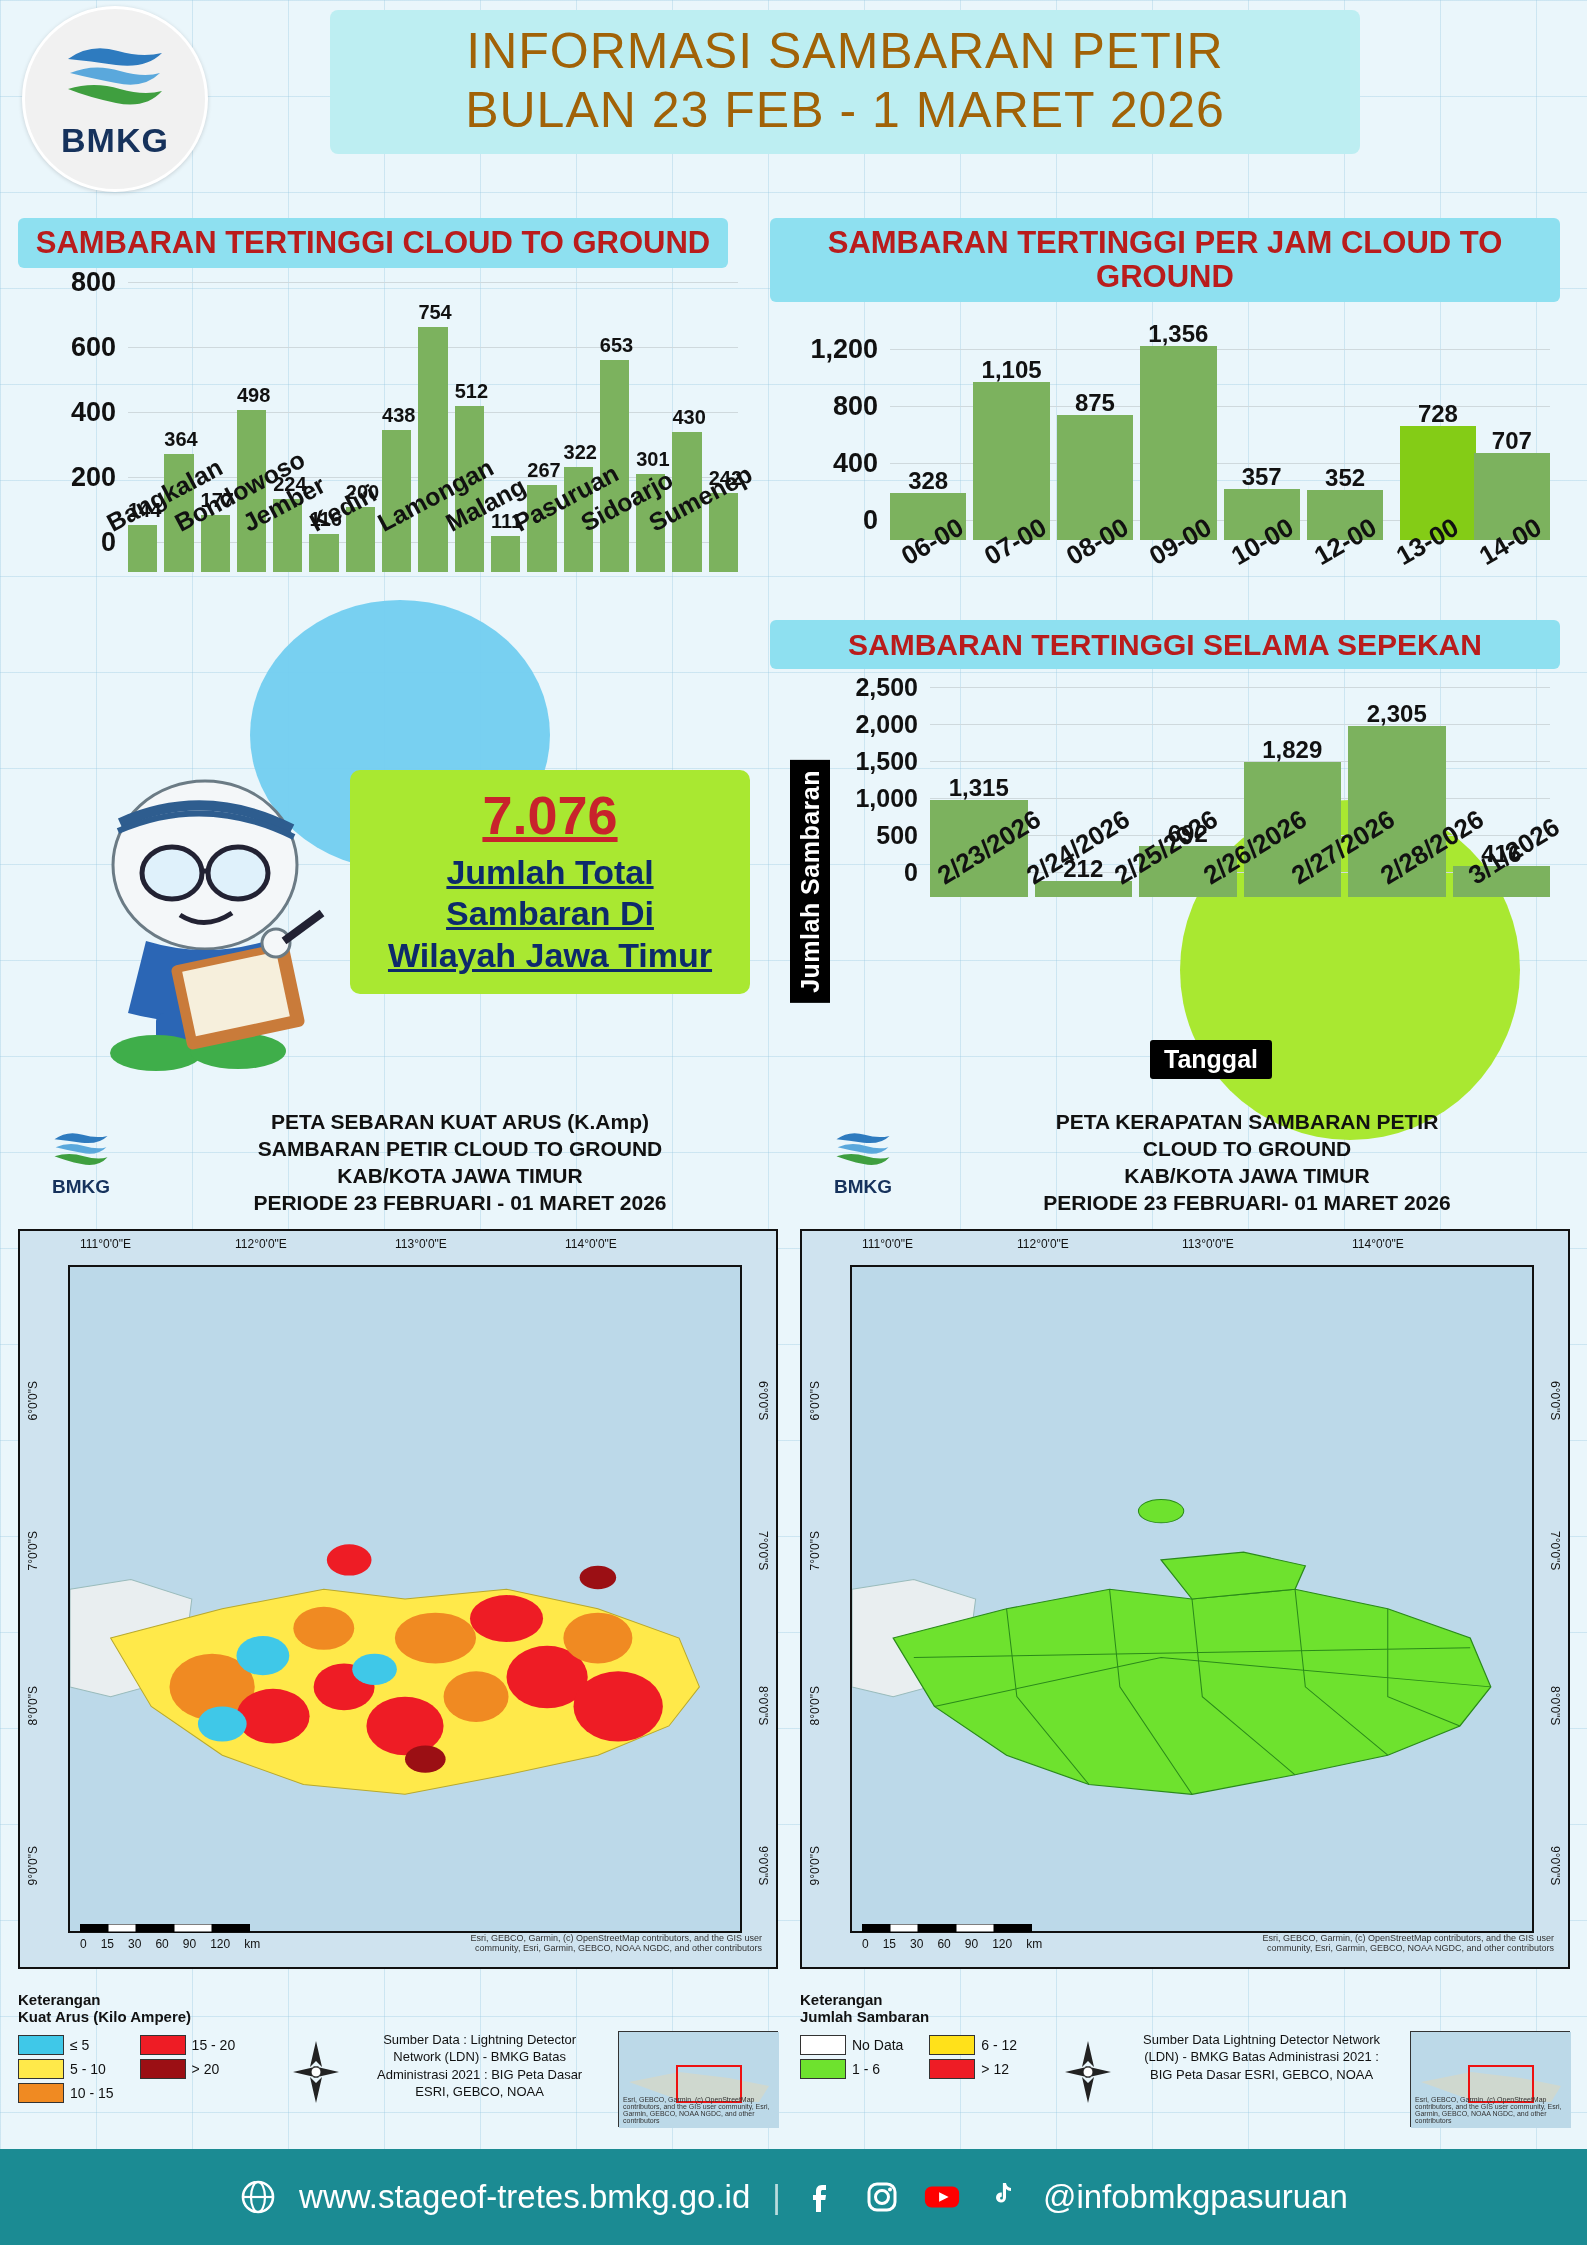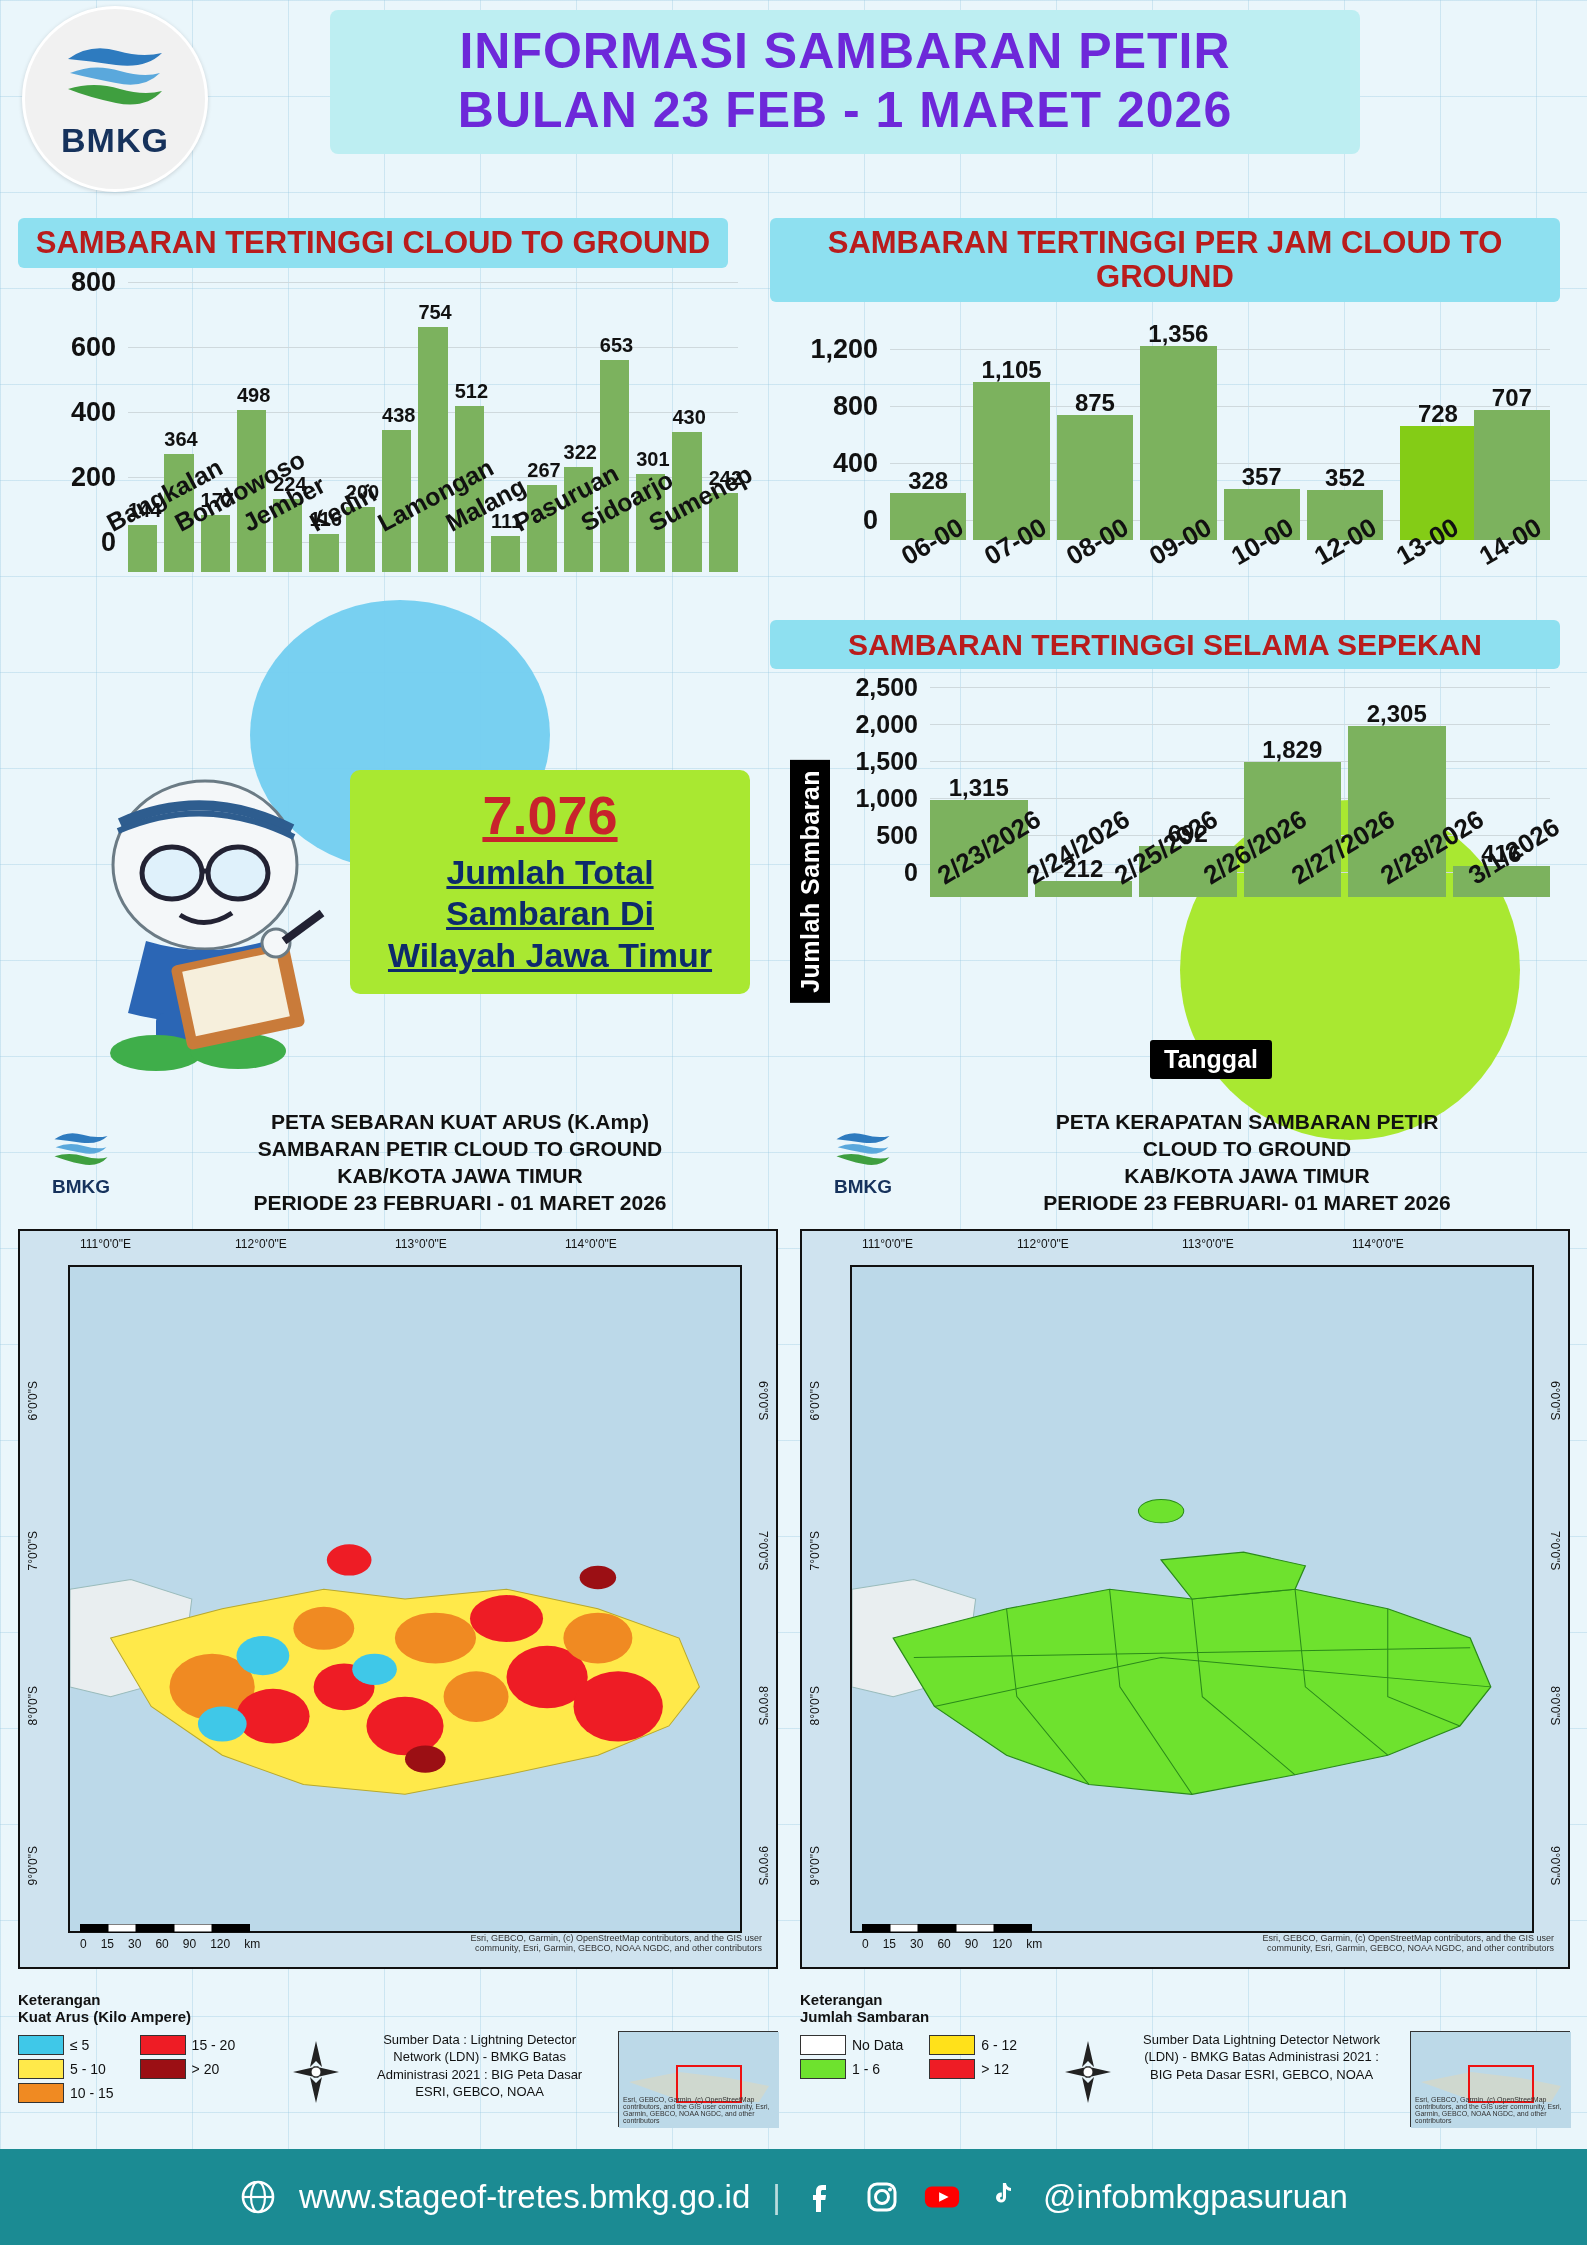--- a/index.html
+++ b/index.html
@@ -29,21 +29,21 @@
     display: flex; flex-direction: column; align-items: center; justify-content: center;
     box-shadow: 0 1px 4px rgba(0,0,0,.15);
   }
   .logo-circle .bmkg-text { font-weight: bold; font-size: 34px; color: #16325c; letter-spacing: 1px; margin-top: 4px;}
   .title-box {
     position: absolute; left: 330px; top: 10px; width: 1030px;
     background: #bdeef2; border-radius: 8px; padding: 12px 10px 14px;
     text-align: center;
   }
   .title-box h1 {
-    font-size: 50px; font-weight: bold; color: #6d28d9; line-height: 1.18;
+    font-size: 50px; font-weight: normal; color: #a16207; line-height: 1.18;
     letter-spacing: 1px;
   }
 
   
   .banner {
     background: #8ee0f0; color: #b91c1c; font-weight: bold;
     text-align: center; border-radius: 6px; line-height: 1.1;
   }
 
   
@@ -319,21 +319,21 @@
             <div class="bar" style="height: 50.2857px; background: rgb(124, 178, 94);">
               <div class="bar-val" style="font-size: 24px;">352</div>
             </div>
           </div>
           <div class="bar-col">
             <div class="bar" style="height: 114px; background: #84cc16; margin-left: 19px;">
               <div class="bar-val" style="font-size: 24px;">728</div>
             </div>
           </div>
           <div class="bar-col">
-            <div class="bar" style="height: 130px; background: rgb(124, 178, 94);">
+            <div class="bar" style="height: 87px; background: rgb(124, 178, 94);">
               <div class="bar-val" style="font-size: 24px;">707</div>
             </div>
           </div>
         </div>
     </div>
   </div>
   <div class="xlabels2" id="c2x">
       <span style="left: 6px; top: 0px; font-size: 26px;">06-00</span>
       <span style="left: 88.5px; top: 0px; font-size: 26px;">07-00</span>
       <span style="left: 171px; top: 0px; font-size: 26px;">08-00</span>

